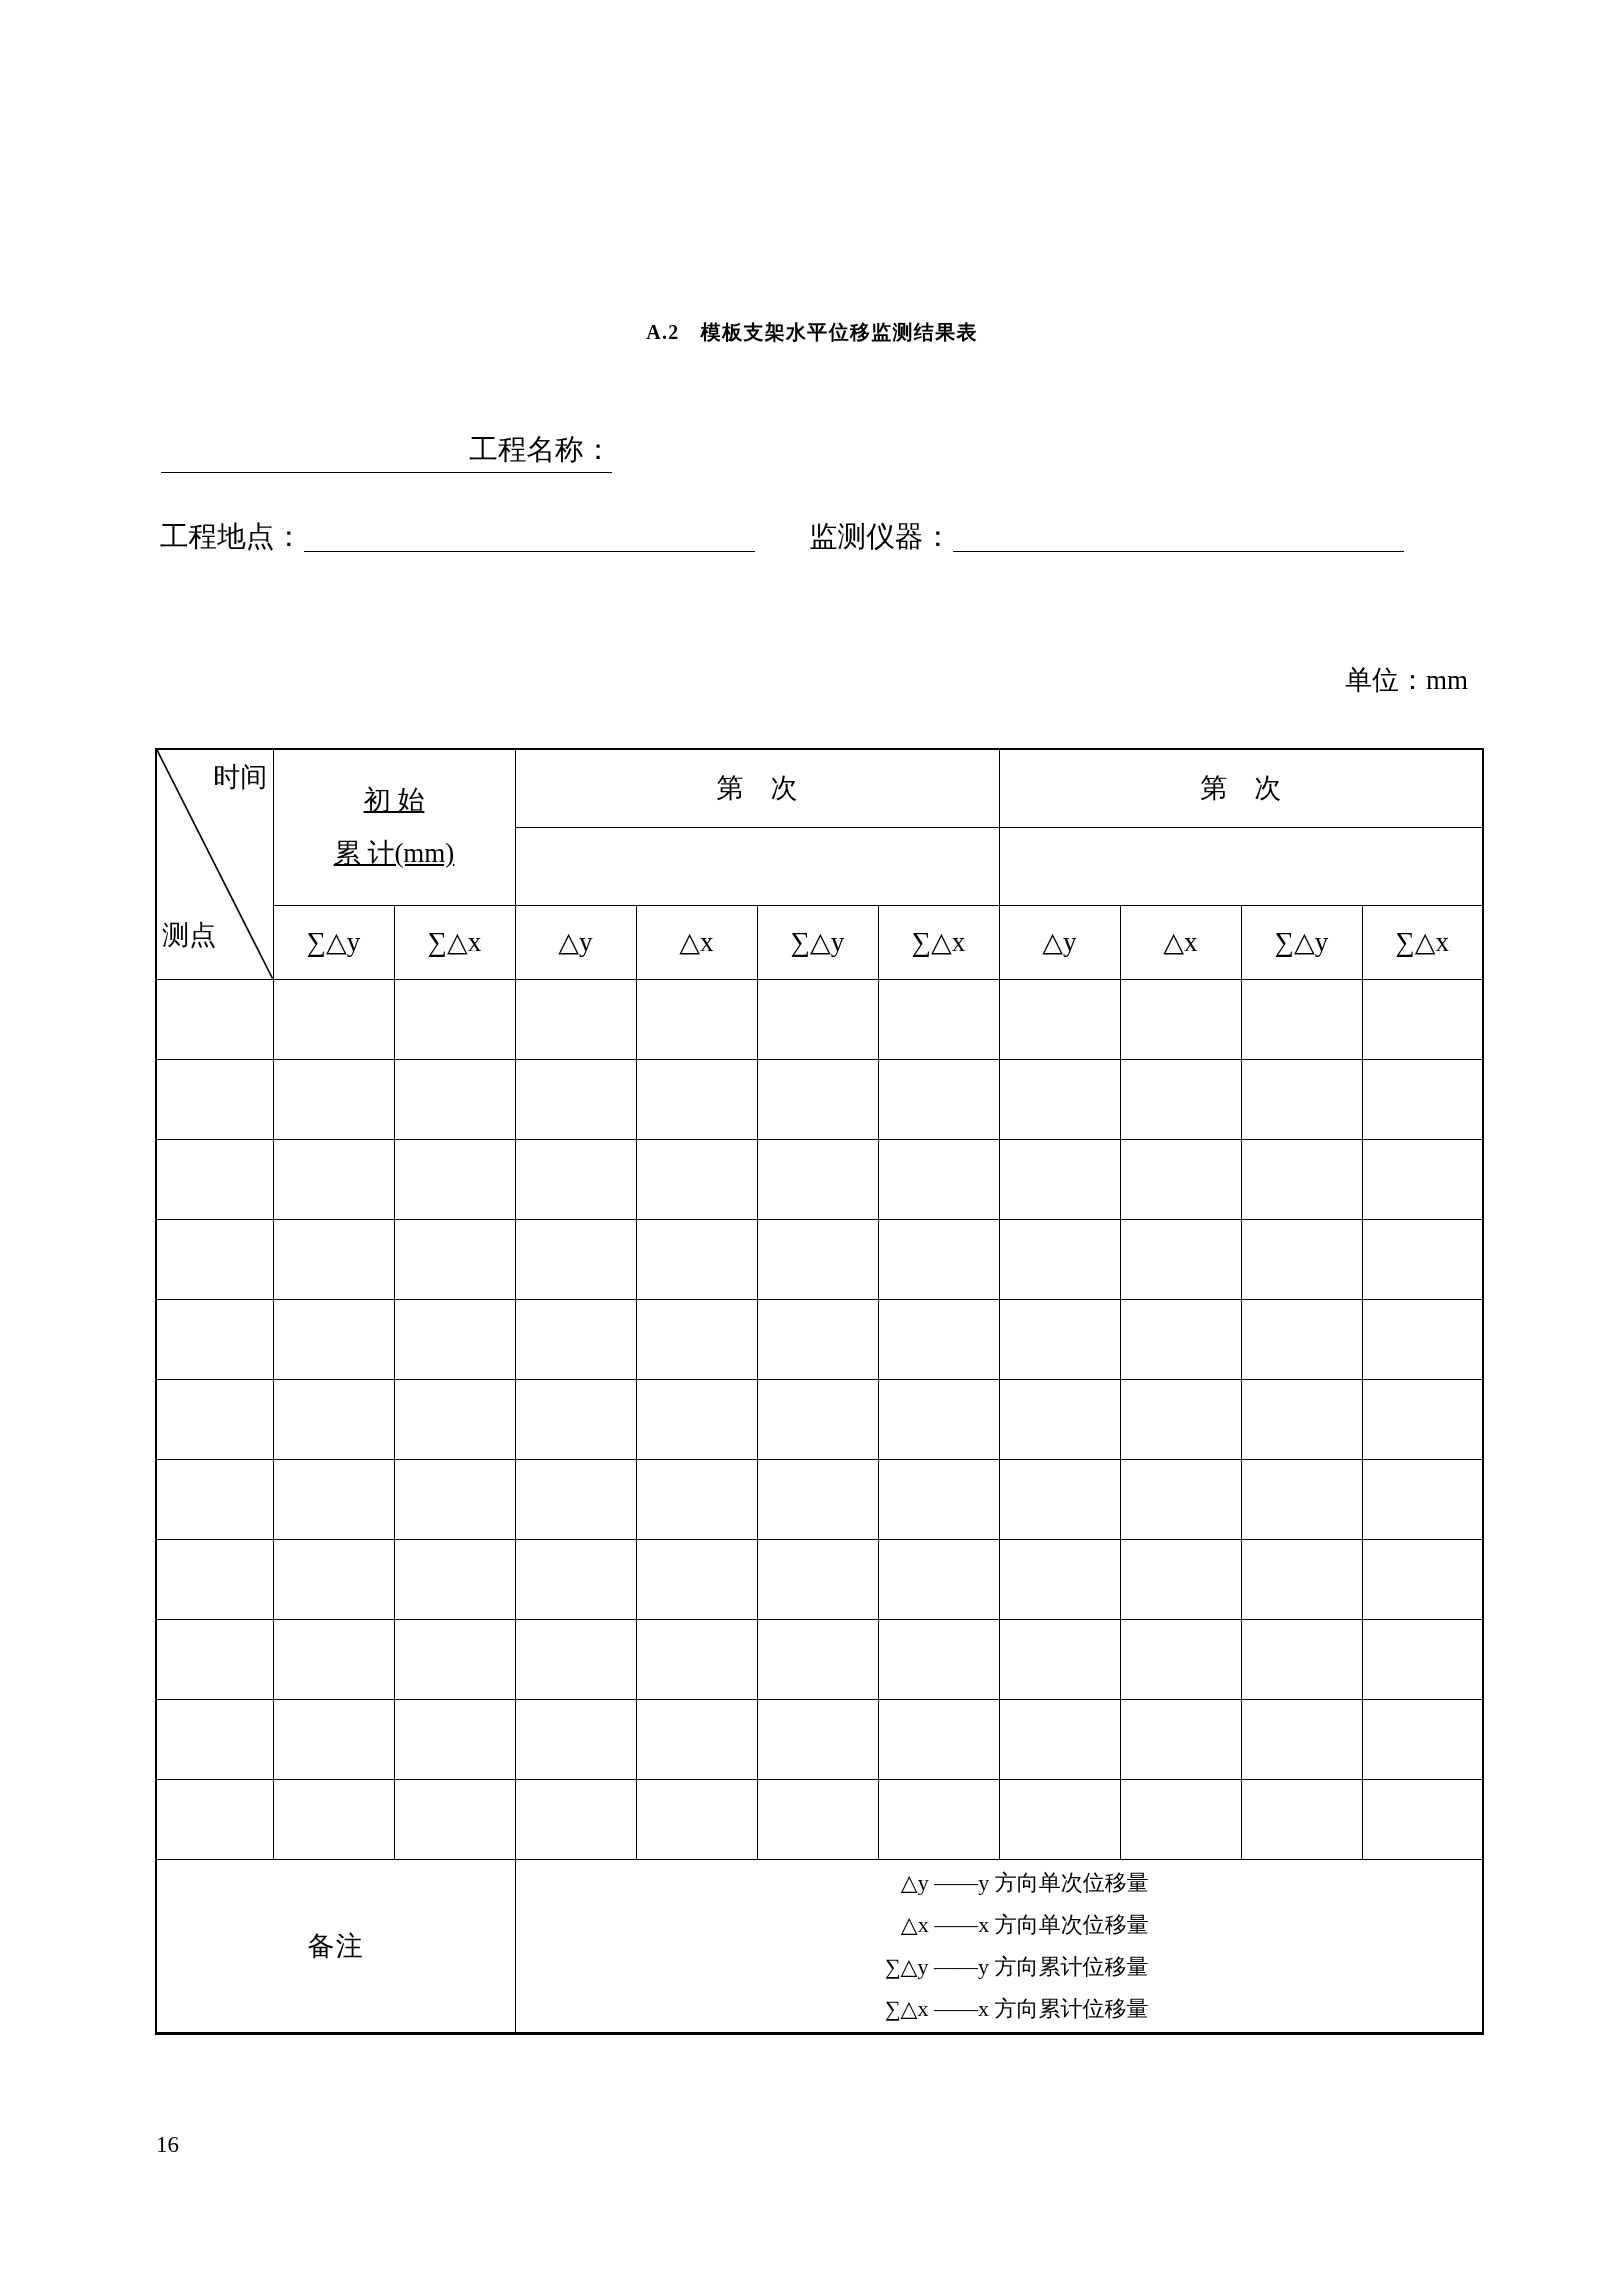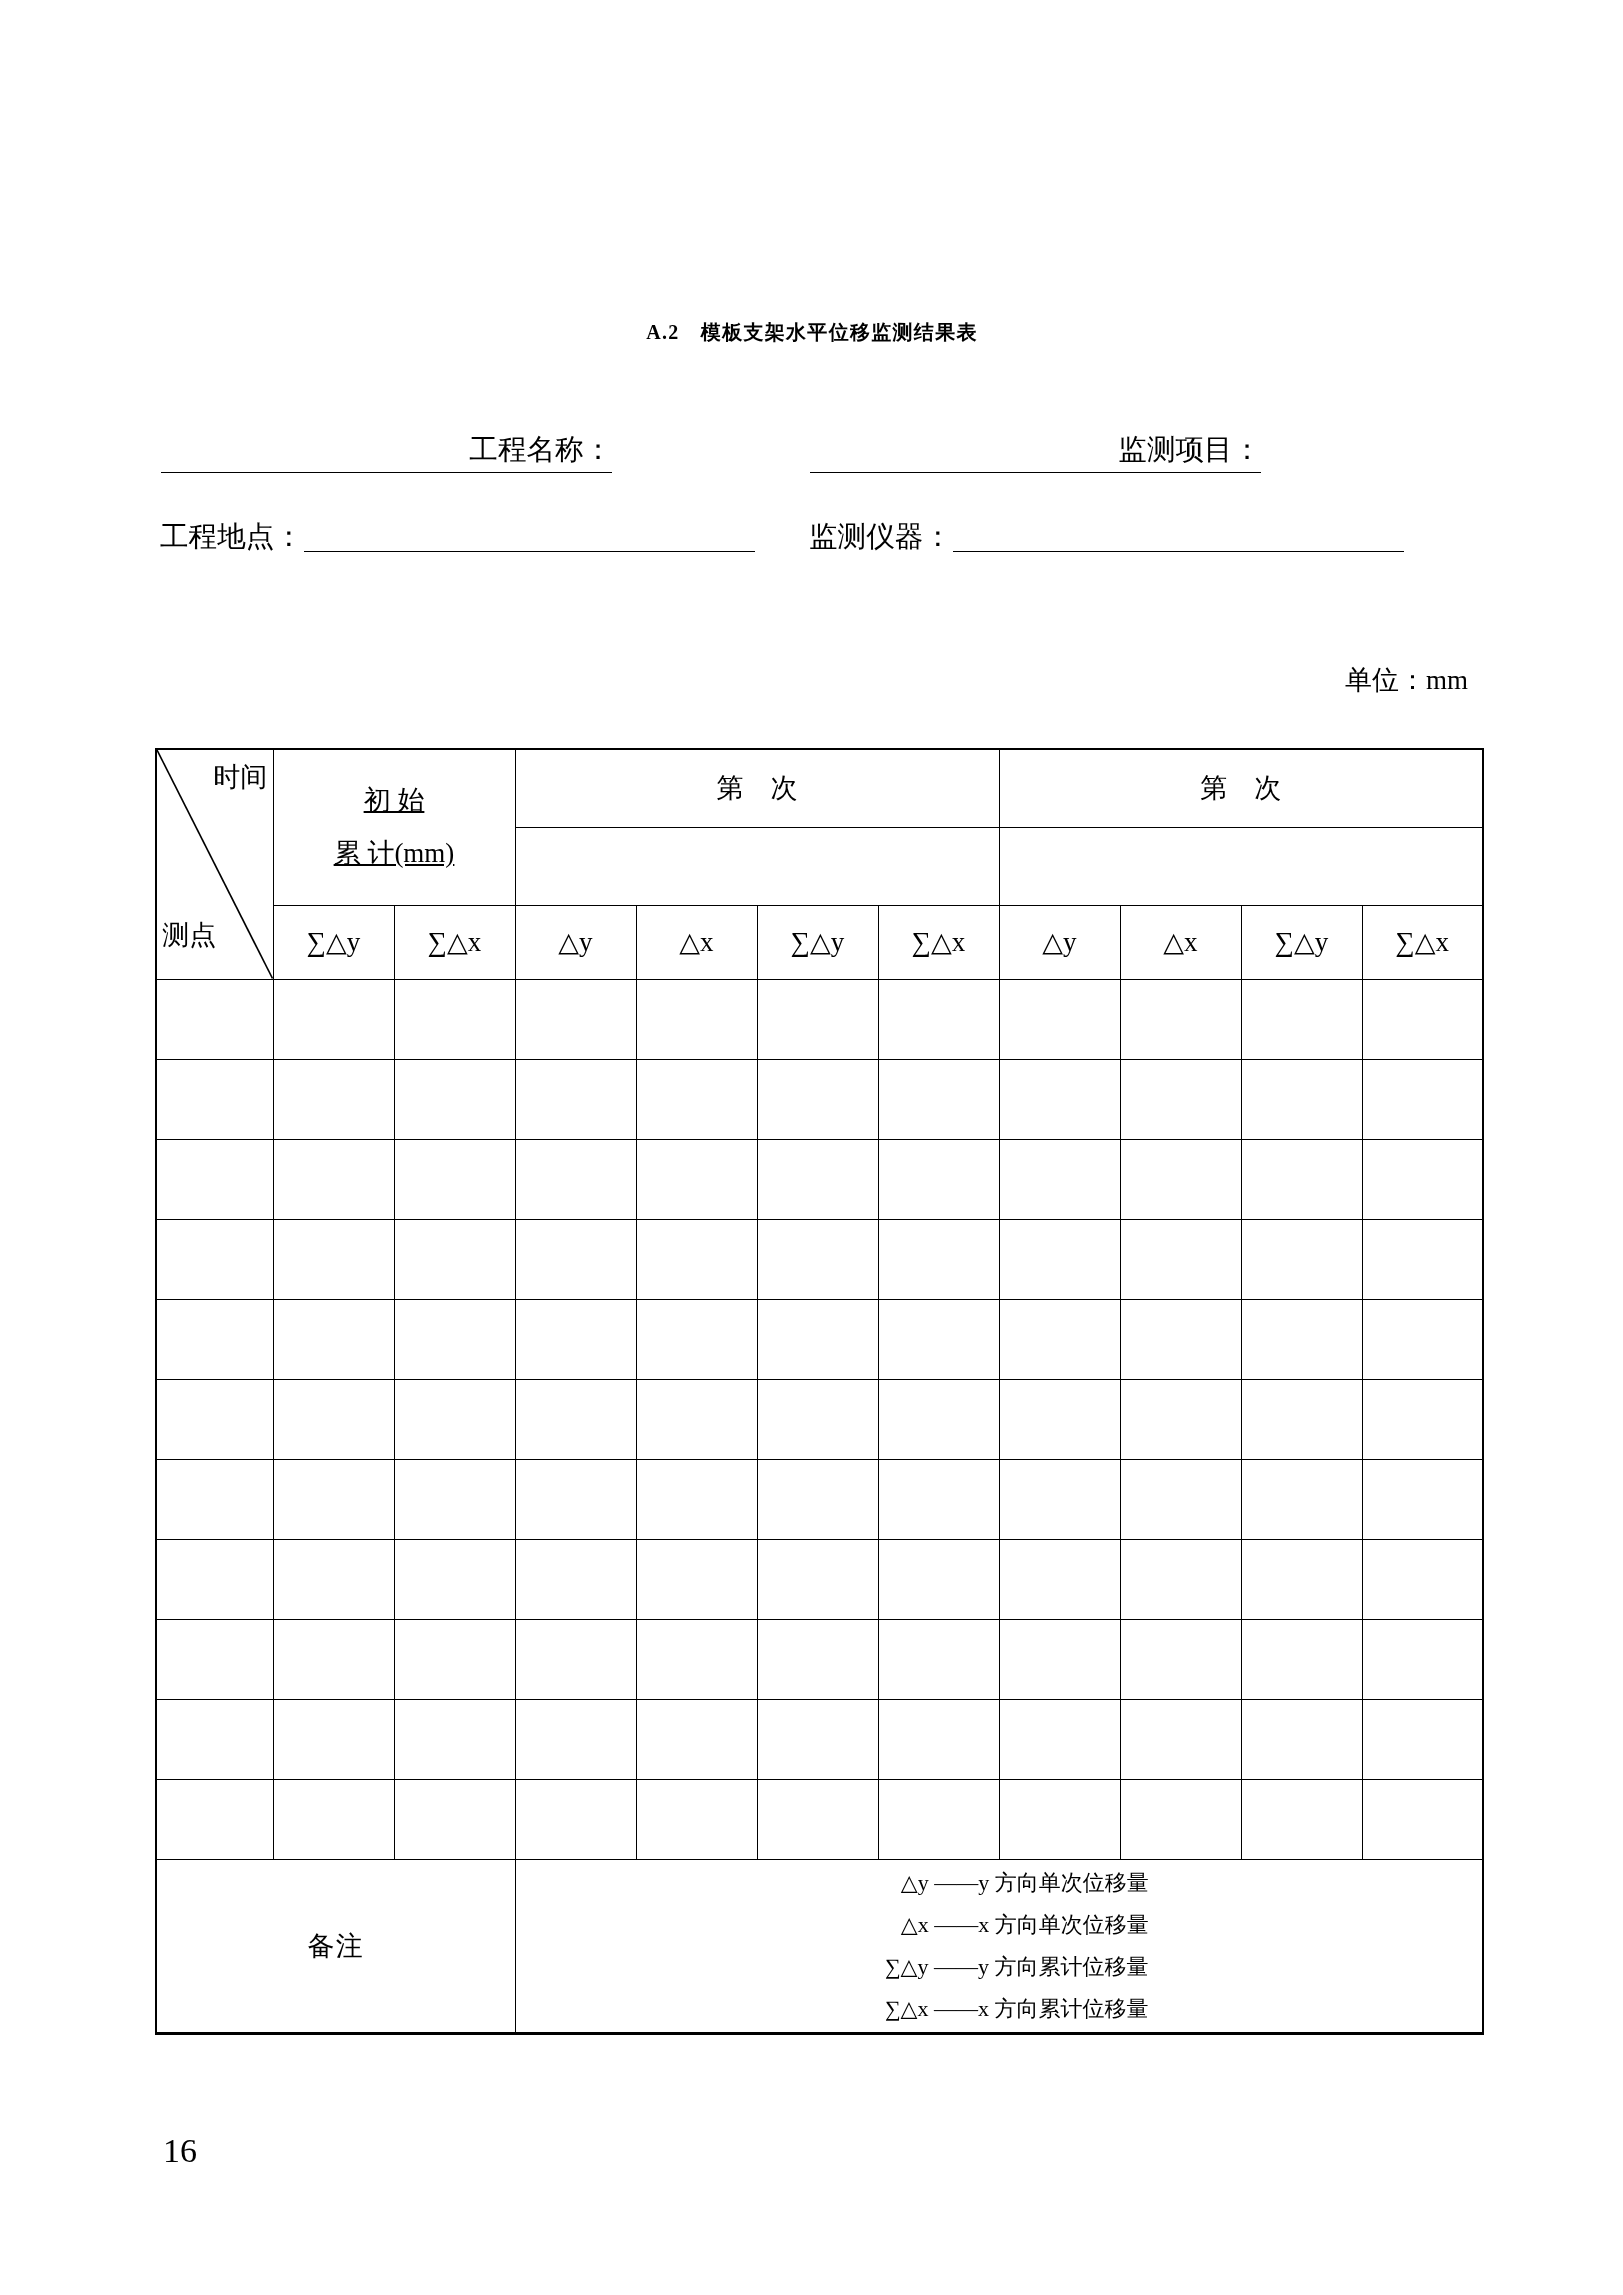--- a/index.html
+++ b/index.html
@@ -133,44 +133,39 @@
     font-size: 22px;
     line-height: 42px;
     padding-left: 36px;
     white-space: pre;
   }
   .note-line.indent { padding-left: 52px; }
   .page-number {
     position: absolute;
     left: 156px;
     top: 2132px;
-    font-size: 34px;
-    margin-left: 7px;
+    font-size: 23px;
   }
 </style>
 </head>
 <body>
 
 <div class="page">
 
   <div class="doc-title">A.2　模板支架水平位移监测结果表</div>
 
   <div class="form-row col-left row-1">
     <span class="form-label">工程名称：</span>
     <span class="fill-blank"></span>
   </div>
   <div class="form-row col-left row-2">
     <span class="form-label">工程地点：</span>
     <span class="fill-blank"></span>
   </div>
 
-  <div class="form-row col-right row-1">
-    <span class="form-label">监测项目：</span>
-    <span class="fill-blank"></span>
-  </div>
   <div class="form-row col-right row-2">
     <span class="form-label">监测仪器：</span>
     <span class="fill-blank"></span>
   </div>
 
   <div class="unit-label">单位：mm</div>
 
   <table class="monitor">
     <colgroup>
       <col style="width:117px">

